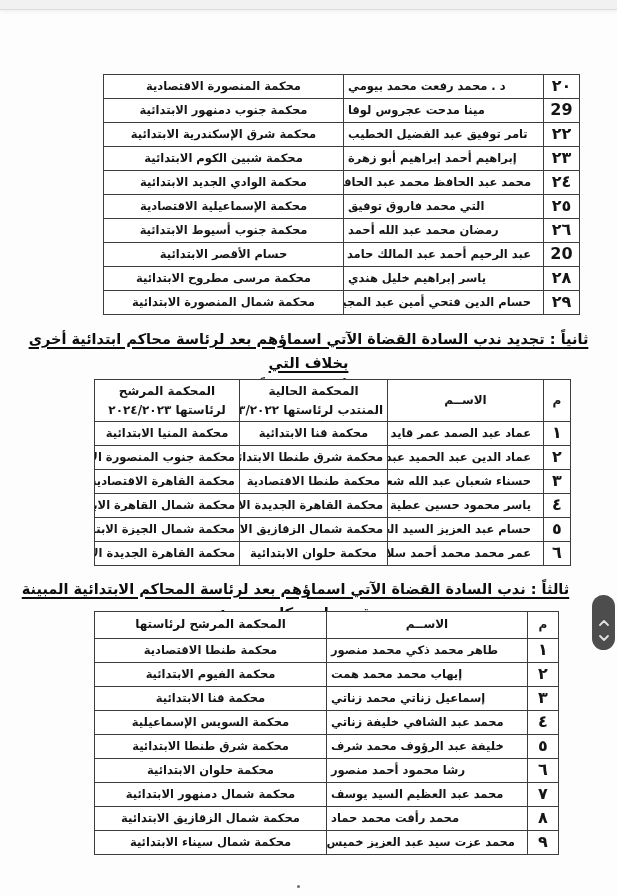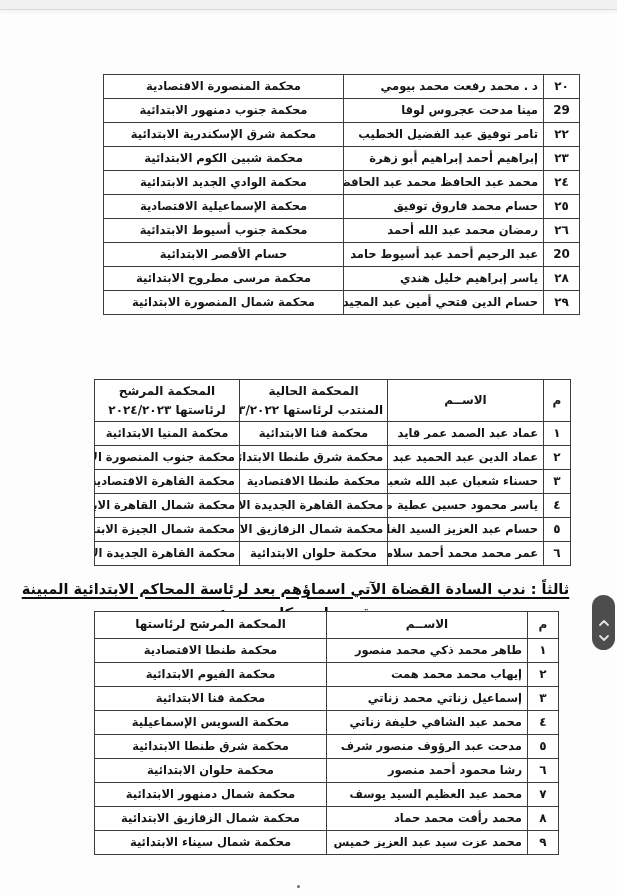--- a/index.html
+++ b/index.html
@@ -16,22 +16,22 @@
   }
   table{border-collapse:collapse;table-layout:fixed;direction:rtl;}
   .doc-table{position:absolute;background:#fff;}
   .doc-table td,.doc-table th{
     border:1px solid #3d3d3d;
     font-size:11.5px;font-weight:600;line-height:1.15;
     padding:2px 4px;overflow:hidden;white-space:nowrap;
     color:#151515;
   }
   .doc-table tbody tr{height:24px;}
-  td.col-num{text-align:center;font-weight:700;font-size:12px;}
-  td.col-name{text-align:right;padding-right:5px;}
+  td.col-num{text-align:center;font-weight:700;font-size:16px;}
+  td.col-name{text-align:left;padding-right:12px;}
   td.col-court,td.col-current,td.col-candidate{text-align:center;}
   .doc-table thead th{text-align:center;font-weight:700;font-size:12px;}
   #table1{left:103px;top:74px;width:476px;}
   #table2{left:94px;top:379px;width:476px;}
   #table2 thead tr{height:42px;}
   #table3{left:94px;top:611px;width:464px;}
   #table3 thead tr{height:27px;}
   .hdr-two-line div{line-height:1.55;}
   .heading{
     position:absolute;direction:rtl;text-align:center;
@@ -93,46 +93,50 @@
           <td class="col-name">إبراهيم أحمد إبراهيم أبو زهرة</td>
           <td class="col-court">محكمة شبين الكوم الابتدائية</td>
         </tr>
         <tr>
           <td class="col-num">٢٤</td>
           <td class="col-name">محمد عبد الحافظ محمد عبد الحافظ صالح</td>
           <td class="col-court">محكمة الوادي الجديد الابتدائية</td>
         </tr>
         <tr>
           <td class="col-num">٢٥</td>
-          <td class="col-name">حسام محمد فاروق توفيق</td>
+          <td class="col-name">التي محمد فاروق توفيق</td>
           <td class="col-court">محكمة الإسماعيلية الاقتصادية</td>
         </tr>
         <tr>
           <td class="col-num">٢٦</td>
           <td class="col-name">رمضان محمد عبد الله أحمد</td>
           <td class="col-court">محكمة جنوب أسيوط الابتدائية</td>
         </tr>
         <tr>
           <td class="col-num">20</td>
-          <td class="col-name">عبد الرحيم أحمد عبد أسيوط حامد</td>
+          <td class="col-name">عبد الرحيم أحمد عبد المالك حامد</td>
           <td class="col-court">حسام الأقصر الابتدائية</td>
         </tr>
         <tr>
           <td class="col-num">٢٨</td>
           <td class="col-name">ياسر إبراهيم خليل هندي</td>
           <td class="col-court">محكمة مرسى مطروح الابتدائية</td>
         </tr>
         <tr>
           <td class="col-num">٢٩</td>
           <td class="col-name">حسام الدين فتحي أمين عبد المجيد</td>
           <td class="col-court">محكمة شمال المنصورة الابتدائية</td>
         </tr>
       </tbody>
   </table>
 
+  <div class="heading" id="heading2">
+    <span>ثانياً : تجديد ندب السادة القضاة الآتي اسماؤهم بعد لرئاسة محاكم ابتدائية أخرى بخلاف التي</span><br>
+    <span>يترأسونها حالياً :</span>
+  </div>
 
   <table class="doc-table" id="table2" dir="rtl">
     <colgroup>
         <col style="width:27px">
         <col style="width:156px">
         <col style="width:148px">
         <col style="width:145px">
       </colgroup>
     <thead>
       <tr>
@@ -221,21 +225,21 @@
           <td class="col-name">إسماعيل زناتي محمد زناتي</td>
           <td class="col-court">محكمة قنا الابتدائية</td>
         </tr>
         <tr>
           <td class="col-num">٤</td>
           <td class="col-name">محمد عبد الشافي خليفة زناتي</td>
           <td class="col-court">محكمة السويس الإسماعيلية</td>
         </tr>
         <tr>
           <td class="col-num">٥</td>
-          <td class="col-name">مدحت عبد الرؤوف منصور شرف</td>
+          <td class="col-name">خليفة عبد الرؤوف محمد شرف</td>
           <td class="col-court">محكمة شرق طنطا الابتدائية</td>
         </tr>
         <tr>
           <td class="col-num">٦</td>
           <td class="col-name">رشا محمود أحمد منصور</td>
           <td class="col-court">محكمة حلوان الابتدائية</td>
         </tr>
         <tr>
           <td class="col-num">٧</td>
           <td class="col-name">محمد عبد العظيم السيد يوسف</td>

